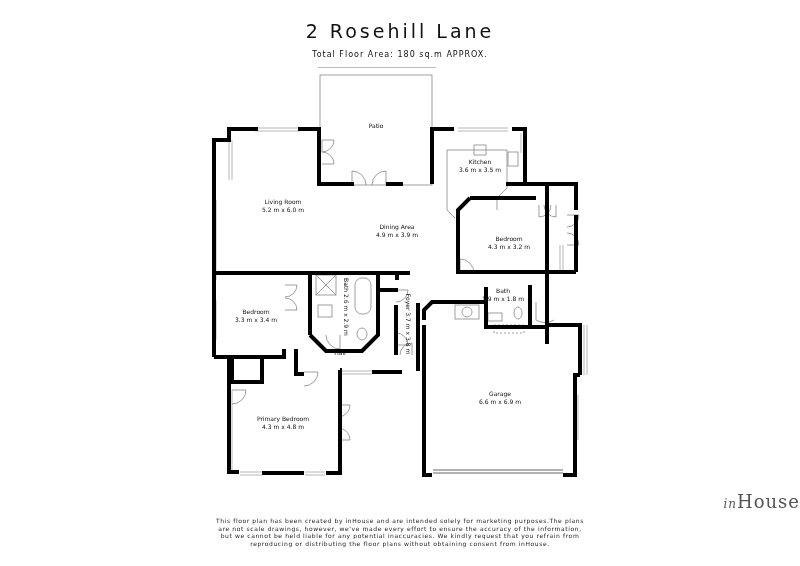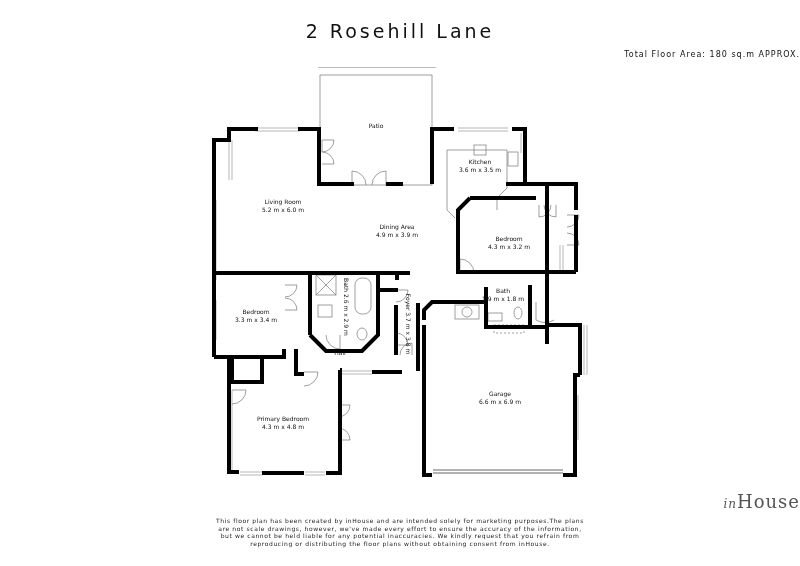--- a/index.html
+++ b/index.html
@@ -1,18 +1,18 @@
 <!DOCTYPE html>
 <html><head>
 <meta charset="utf-8">
 <style>
   html,body{margin:0;padding:0;background:#fff;}
   body{width:800px;height:566px;position:relative;overflow:hidden;font-family:"DejaVu Sans",sans-serif;color:#111;}
   .title{position:absolute;left:0;width:800px;top:20px;text-align:center;font-size:19px;letter-spacing:3px;font-family:"DejaVu Sans",sans-serif;}
-  .subtitle{position:absolute;left:0;width:800px;top:50px;text-align:right;font-size:8px;letter-spacing:1px;}
+  .subtitle{position:absolute;left:0;width:800px;top:50px;text-align:center;font-size:8px;letter-spacing:1px;}
   .rule{position:absolute;left:318px;top:67px;width:118px;height:1px;background:#bbb;}
   svg.plan{position:absolute;left:0;top:0;}
   .lbl{position:absolute;font-size:6px;text-align:center;line-height:8px;white-space:nowrap;transform:translateX(-50%);}
   .lbl.rot{transform:translateX(-50%) rotate(90deg);}
   .logo{position:absolute;left:0;width:800px;top:491px;text-align:right;font-family:"DejaVu Serif",serif;font-size:18px;color:#555;letter-spacing:1px;}
   .logo .script{font-style:italic;font-size:12px;}
   .disclaimer{position:absolute;left:215px;width:370px;top:517px;text-align:center;font-size:6px;line-height:7.5px;letter-spacing:0.6px;color:#222;}
 </style>
 </head>
 <body>

